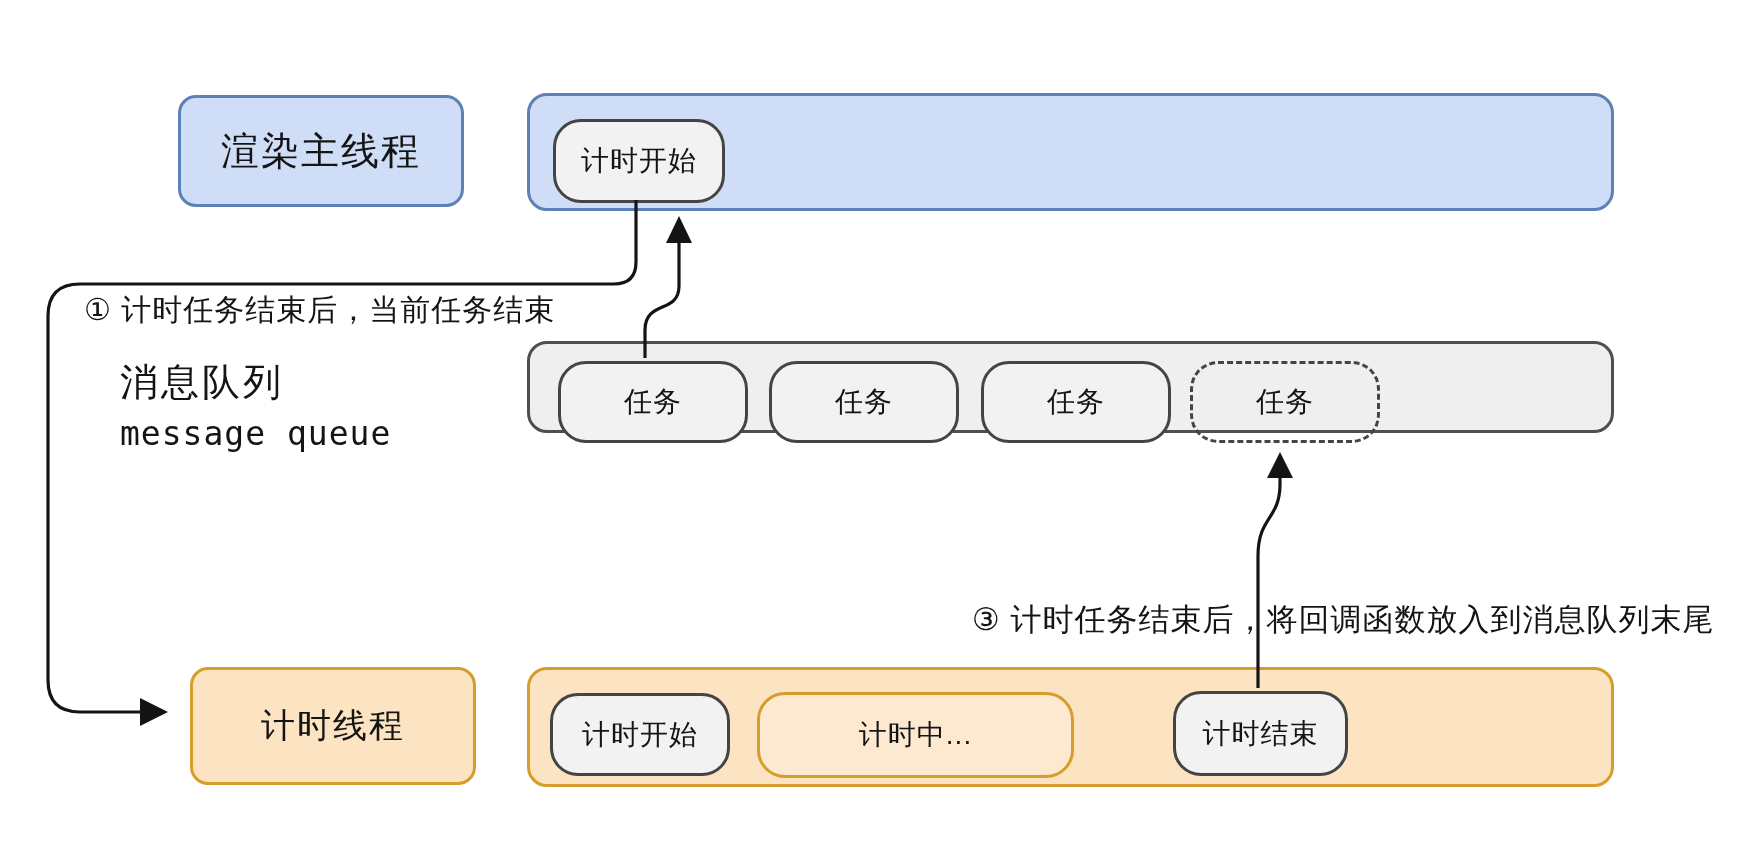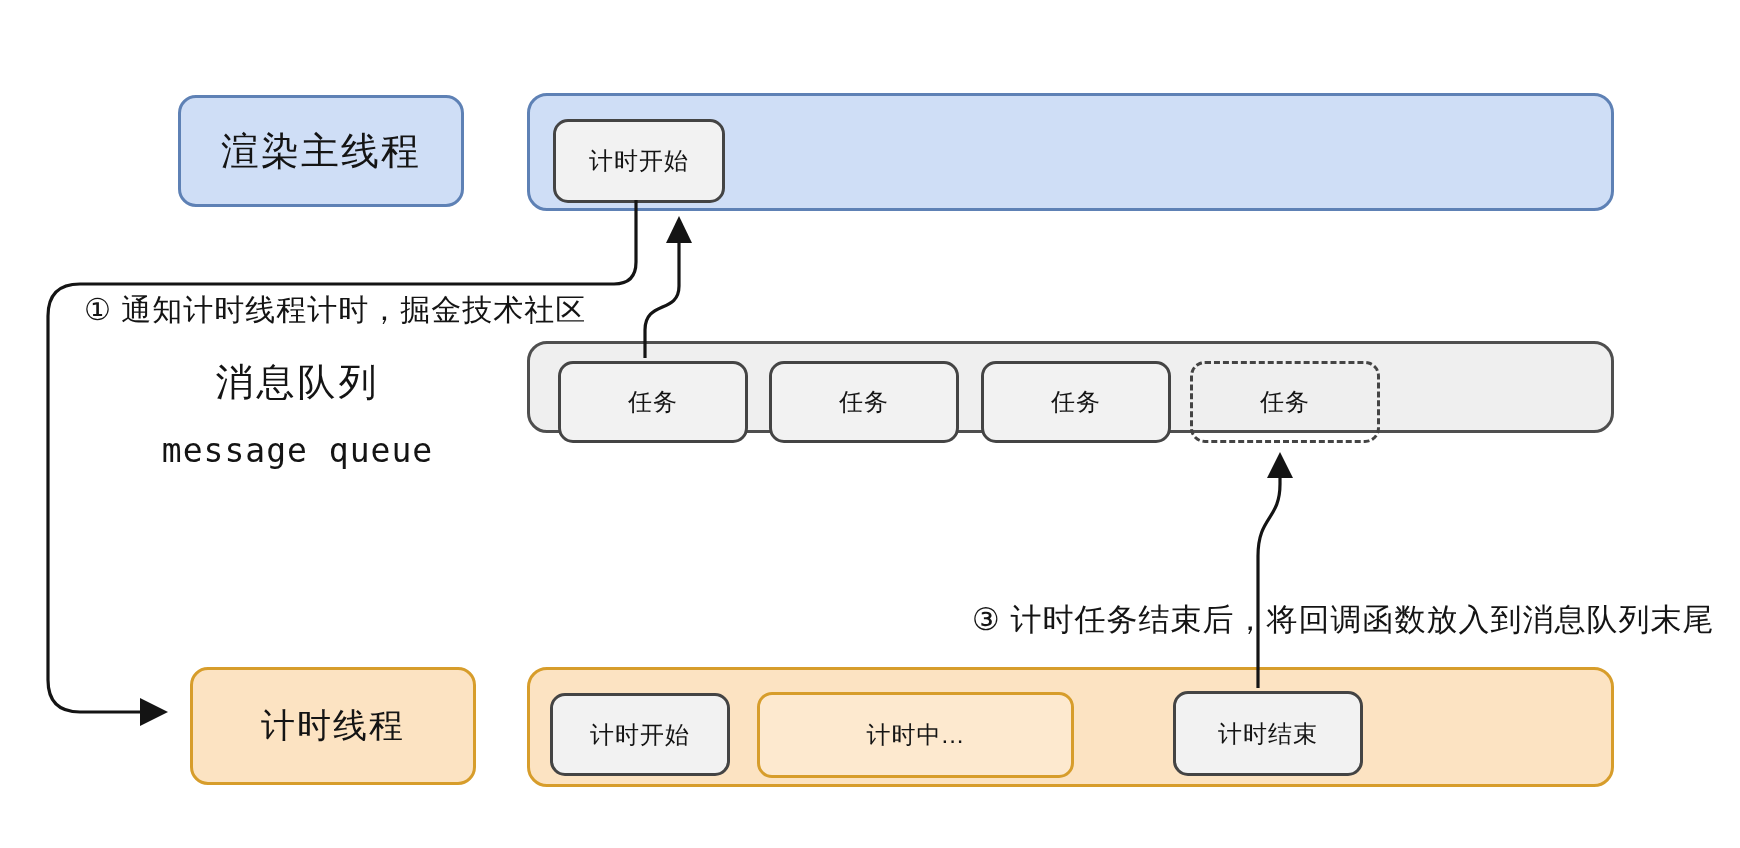--- a/index.html
+++ b/index.html
@@ -13,26 +13,26 @@
   
   .blue-box{background:var(--blue-fill);border:3px solid var(--blue-border);border-radius:20px;}
   .orange-box{background:var(--orange-fill);border:3px solid var(--orange-border);border-radius:20px;}
   .gray-bar{background:var(--graybar-fill);border:3px solid var(--graybar-border);border-radius:20px;}
   .gray-box{background:var(--graybox-fill);border:3px solid var(--graybox-border);border-radius:15px;}
   .dashed-box{background:transparent;border:3px dashed var(--graybox-border);border-radius:15px;}
   .orange-inner{background:var(--orange-inner-fill);border:3px solid var(--orange-border);border-radius:15px;}
 
   .label-lg{font-size:38px;letter-spacing:2px;}
   .label-md{font-size:34px;letter-spacing:2px;margin-left:12px;}
-  .label-sm{font-size:24px;letter-spacing:1px;}
+  .label-sm{font-size:28px;letter-spacing:1px;border-radius:28px;}
   .annotation{font-size:30px;white-space:nowrap;letter-spacing:1px;}
 
-  .mq-label{ text-align:center;line-height:1.2; }
+  .mq-label{ line-height:1.2; }
   .mq-label .cn{font-size:38px;letter-spacing:3px;}
-  .mq-label .en{font-size:33px;font-family:"DejaVu Sans Mono","Liberation Mono",monospace;margin-top:25px;letter-spacing:1px;}
+  .mq-label .en{font-size:33px;font-family:"DejaVu Sans Mono","Liberation Mono",monospace;margin-top:8px;letter-spacing:1px;}
 
   .watermark{
     font-size:28px;font-weight:bold;color:var(--watermark);
     text-shadow:1px 1px 0 #ffffff,2px 2px 0 rgba(255,255,255,.8);
     white-space:nowrap;
   }
   svg.overlay{position:absolute;left:0;top:0;pointer-events:none;}
   svg.overlay path{fill:none;stroke:var(--arrow);stroke-width:3.2px;}
   svg.overlay polygon{fill:var(--arrow);stroke:none;}
 </style>
@@ -75,26 +75,26 @@
     <span>计时线程</span>
   </div>
 
   <div class="abs orange-box" style="left:527px;top:667px;width:1087px;height:120px;">
     <div class="abs gray-box center label-sm" style="left:20px;top:23px;width:180px;height:83px;">
       <span>计时开始</span>
     </div>
     <div class="abs orange-inner center label-sm" style="left:227px;top:22px;width:317px;height:86px;">
       <span>计时中...</span>
     </div>
-    <div class="abs gray-box center label-sm" style="left:643px;top:21px;width:190px;height:85px;">
+    <div class="abs gray-box center label-sm" style="left:643px;top:21px;width:175px;height:85px;">
       <span>计时结束</span>
     </div>
   </div>
 
-  <div class="abs annotation" style="left:84px;top:290px;">① 通知计时线程计时，掘金技术社区</div>
+  <div class="abs annotation" style="left:84px;top:290px;">① 计时任务结束后，当前任务结束</div>
   <div class="abs annotation" style="left:972px;top:599px;font-size:31px;">③ 计时任务结束后，将回调函数放入到消息队列末尾</div>
 
 
   <svg class="overlay" width="1740" height="848" viewBox="0 0 1740 848">
 
     <path d="M 636 200 L 636 262 Q 636 284 614 284 L 80 284 Q 48 284 48 316 L 48 680 Q 48 712 80 712 L 146 712"></path>
     <polygon points="168,712 140,698 140,726"></polygon>
 
     <path d="M 645 358 L 645 330 C 645 300 679 314 679 286 L 679 240"></path>
     <polygon points="679,216 666,243 692,243"></polygon>

